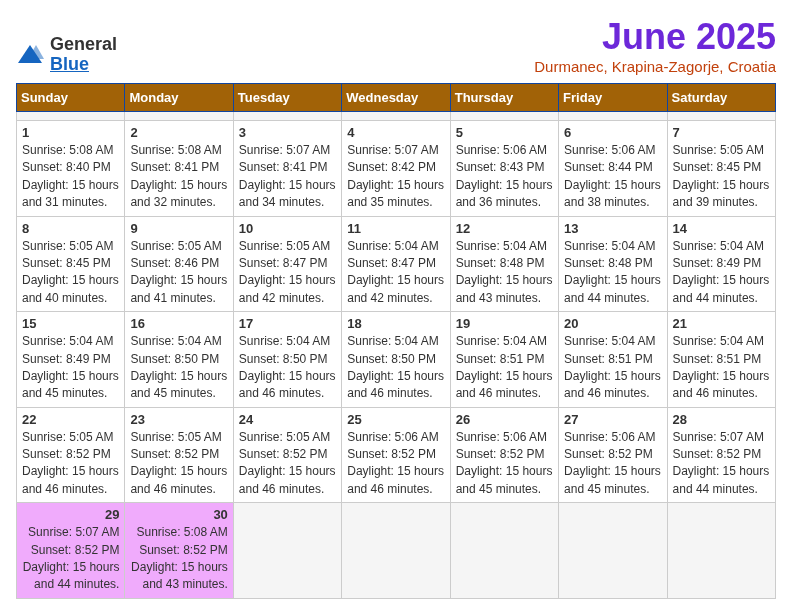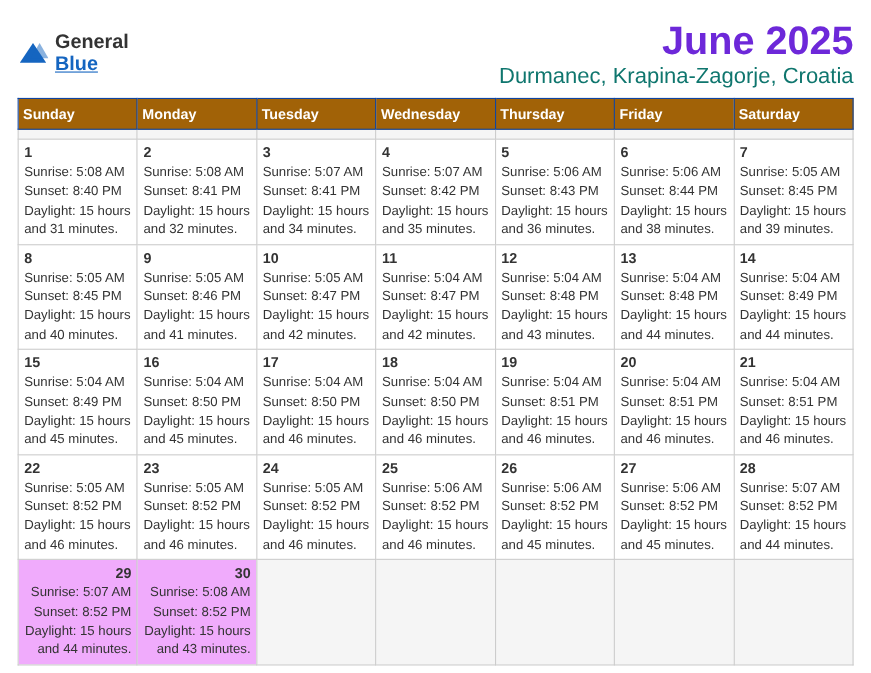--- a/index.html
+++ b/index.html
@@ -6,21 +6,21 @@
     body {
       font-family: Arial, sans-serif;
       background: #fff;
       width: 792px;
       min-height: 612px;
       padding: 16px;
     }
     .header-area {
       display: flex;
       justify-content: space-between;
-      align-items: center;
+      align-items: flex-end;
       margin-bottom: 8px;
     }
     .logo {
       display: flex;
       align-items: center;
       gap: 6px;
     }
     .logo-text {
       display: flex;
       flex-direction: column;
@@ -43,22 +43,22 @@
     }
     .title-area {
       text-align: right;
     }
     .month-title {
       font-size: 36px;
       font-weight: bold;
       color: #6d28d9;
     }
     .location {
-      font-size: 20px;
-      color: #0f766e;
+      font-size: 15px;
+      color: #c2410c;
     }
     .calendar {
       width: 100%;
       border-collapse: collapse;
       border: 1px solid #ccc;
     }
     .calendar th {
       background-color: #a16207;
       color: #fff;
       font-size: 13px;

